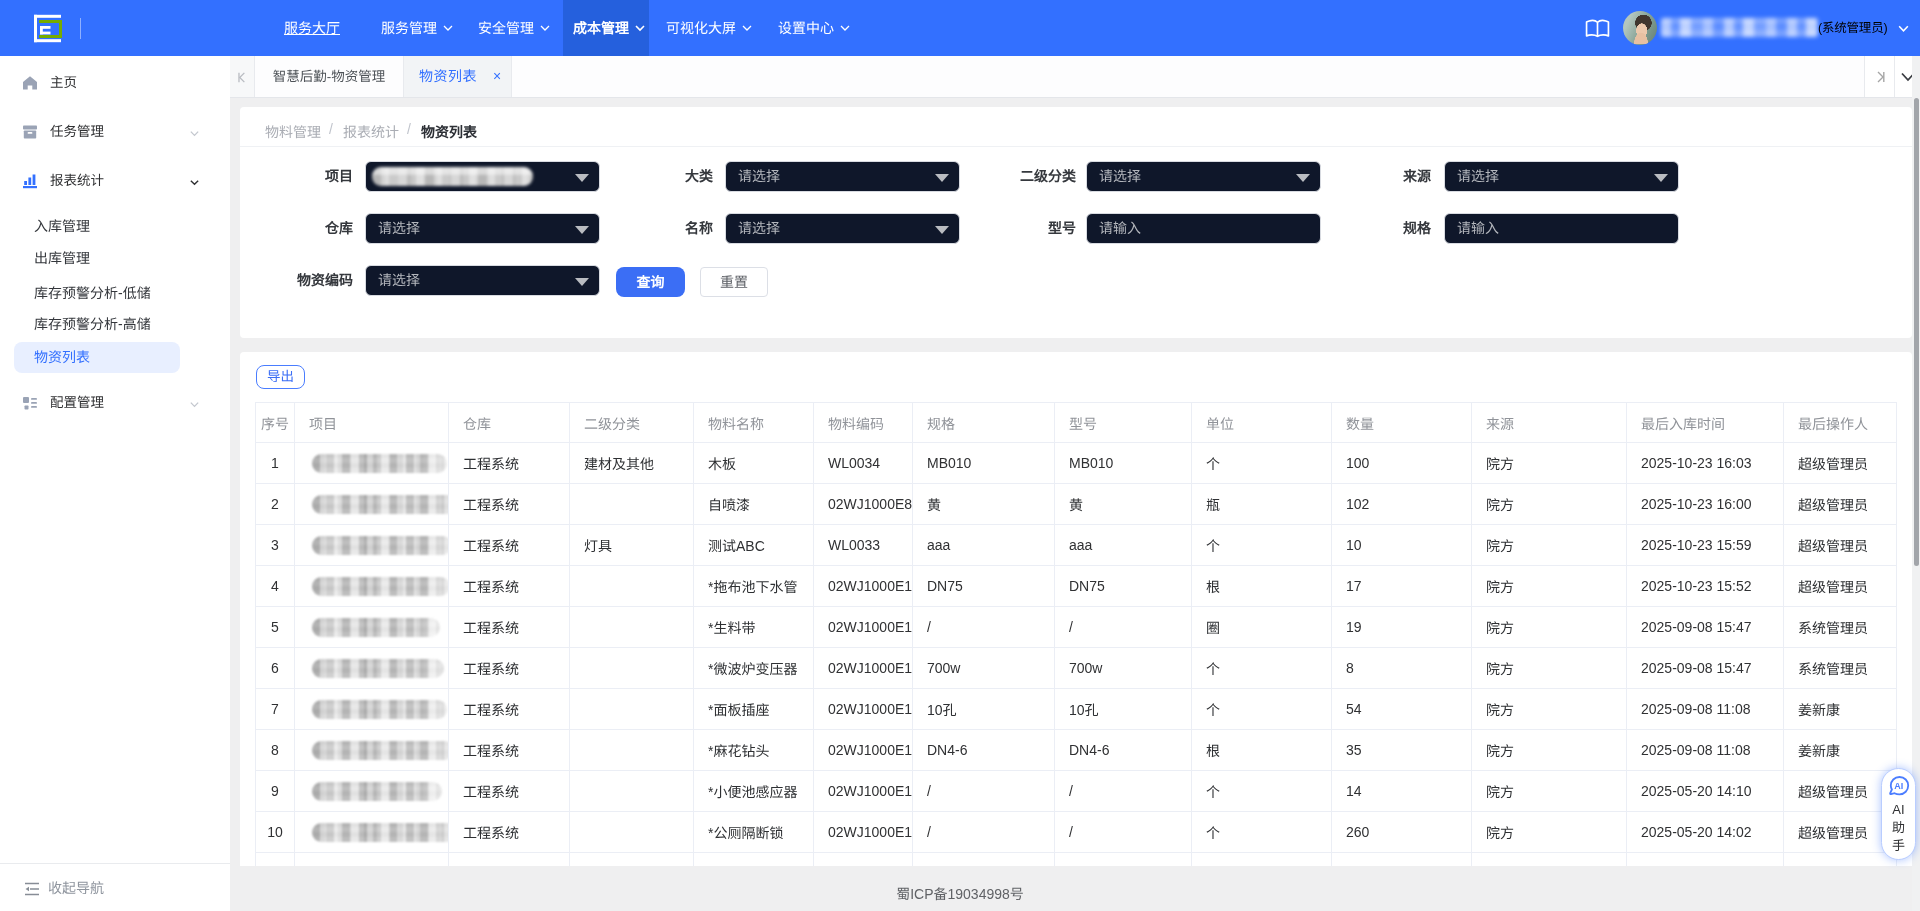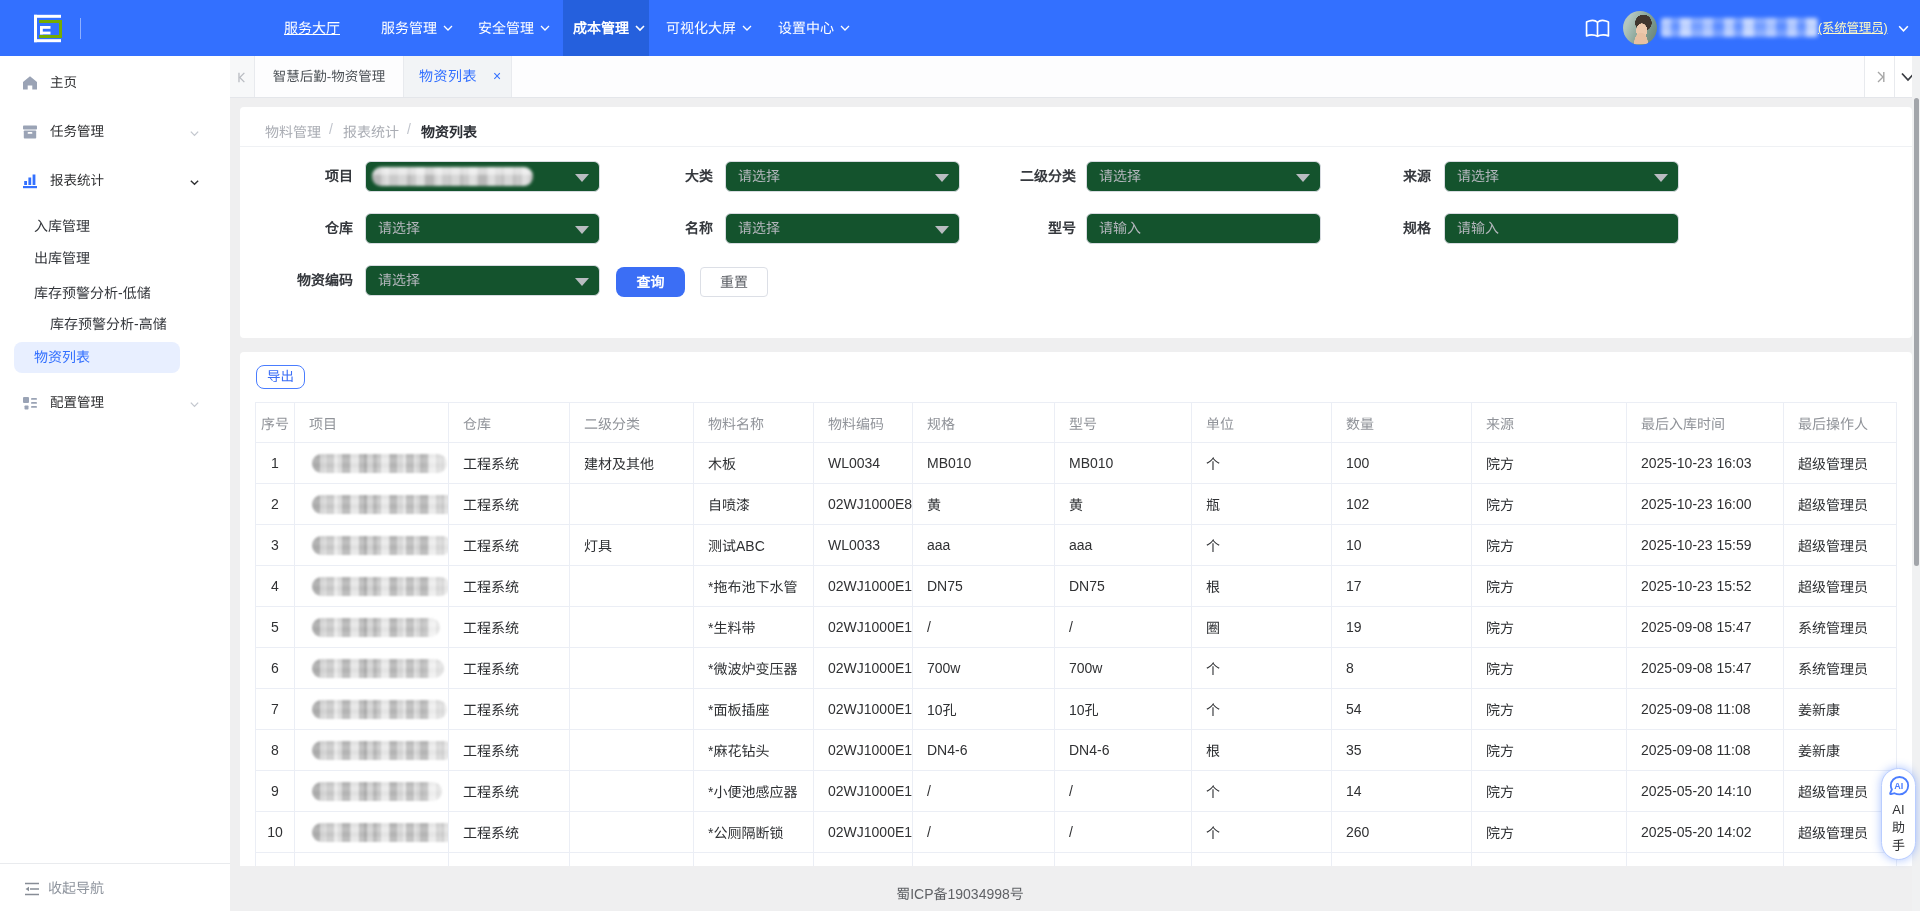--- a/index.html
+++ b/index.html
@@ -18,21 +18,21 @@
 #nav .avatar { position:absolute; left:1623px; top:11px; width:34px; height:34px; border-radius:50%;
   background: radial-gradient(ellipse 9px 12px at 55% 58%, #ecc8ac 0 60%, rgba(236,200,172,0) 62%),
               radial-gradient(ellipse 14px 14px at 60% 35%, #40362e 0 58%, rgba(64,54,46,0) 60%),
               linear-gradient(115deg,#b3c6be 20%, #87a396 55%, #647f73);
   overflow:hidden; filter:blur(0.4px); }
 #nav .avatar:after { content:""; position:absolute; left:10px; top:20px; width:16px; height:13px;
   background: radial-gradient(ellipse at 50% 100%, #e7c0a2 0 60%, rgba(231,192,162,0) 63%); }
 #nav .blurname { position:absolute; left:1661px; top:18px; width:157px; height:19px; filter:blur(2.2px); border-radius:3px;
   background: repeating-linear-gradient(90deg, rgba(255,255,255,0.6) 0 10px, rgba(255,255,255,0.22) 10px 19px, rgba(255,255,255,0.68) 19px 30px, rgba(255,255,255,0.3) 30px 42px, rgba(255,255,255,0.55) 42px 52px, rgba(255,255,255,0.18) 52px 63px),
               repeating-linear-gradient(0deg, rgba(255,255,255,0.2) 0 7px, rgba(255,255,255,0.02) 7px 14px); }
-#nav .uname { position:absolute; left:1818px; top:0; height:56px; line-height:56px; color:#fef9c3; font-size:12.5px; letter-spacing:-0.2px;text-decoration:underline; }
+#nav .uname { position:absolute; left:1818px; top:0; height:56px; line-height:56px; color:#000000; font-size:12.5px; letter-spacing:-0.2px; }
 #nav .uchev { position:absolute; left:1897px; top:22px; }
 
 
 #side { position:absolute; left:0; top:56px; width:230px; height:855px; background:#fff; z-index:40; }
 .sitem { position:absolute; left:0; width:230px; height:49px; line-height:49px; font-size:13.5px; color:#303133; font-weight:500; }
 .sitem .txt { position:absolute; left:50px; }
 .sitem svg.icn { position:absolute; left:22px; top:17px; }
 .sitem svg.chev { position:absolute; right:30px; top:21px; }
 .sub { position:absolute; left:34px; font-size:14px; color:#34373c; height:32px; line-height:32px; }
 #side .active-sub { position:absolute; left:14px; top:286px; width:166px; height:31px; border-radius:8px; background:#e8efff; }
@@ -50,21 +50,21 @@
 #tabbar .tab2 .t { position:absolute; left:15px; color:#3370ff; font-size:14px; font-weight:500; letter-spacing:0.5px; }
 #tabbar .tab2 .x { position:absolute; left:89px; top:0px; color:#3370ff; font-size:14px; }
 #tabbar .rbox1 { position:absolute; left:1634px; top:0; width:30px; height:41px; background:#fff; border-left:1px solid #e8eaee; }
 #tabbar .rbox2 { position:absolute; left:1664px; top:0; width:26px; height:41px; background:#fff; border-left:1px solid #e8eaee; }
 
 
 #card1 { position:absolute; left:240px; top:107px; width:1672px; height:231px; background:#fff; border-radius:4px; z-index:10; }
 #card1 .crumb { position:absolute; top:14px; height:16px; font-size:14px; }
 #card1 .divider { position:absolute; left:0; top:39px; width:1672px; height:1px; background:#eff1f4; }
 .flabel { position:absolute; font-size:14px; color:#35383d; font-weight:600; text-align:right; line-height:31px; }
-.fsel { position:absolute; width:235px; height:31px; box-sizing:border-box; border:1px solid #d8dbe1; border-radius:6px; background:#14532d; }
+.fsel { position:absolute; width:235px; height:31px; box-sizing:border-box; border:1px solid #d8dbe1; border-radius:6px; background:#0f172a; }
 .fsel .ph { position:absolute; left:12px; top:0; line-height:29px; font-size:14px; color:#b3b6bc; }
 .fsel .caret { position:absolute; right:10px; top:12px; width:0; height:0; border-left:7px solid transparent; border-right:7px solid transparent; border-top:8.5px solid #b9bcc1; }
 .selblur { position:absolute; left:6px; top:5px; width:161px; height:19px; border-radius:9px; filter:blur(1.8px);
   background-color:#d3d3d3;
   background-image: linear-gradient(180deg, rgba(255,255,255,0.5) 0 38%, rgba(255,255,255,0) 44%),
               repeating-linear-gradient(90deg, rgba(125,125,125,0.22) 0 9px, rgba(238,238,238,0.3) 9px 17px, rgba(145,145,145,0.2) 17px 26px, rgba(248,248,248,0.32) 26px 35px, rgba(130,130,130,0.18) 35px 44px, rgba(242,242,242,0.3) 44px 53px),
               repeating-linear-gradient(90deg, rgba(90,90,90,0.1) 0 13px, rgba(255,255,255,0.12) 13px 26px); }
 #btn-query { position:absolute; left:376px; top:160px; width:69px; height:30px; background:#3b6ef5; border-radius:8px; color:#fff; font-size:14px; font-weight:600; text-align:center; line-height:30px; }
 #btn-reset { position:absolute; left:460px; top:160px; width:68px; height:30px; background:#fff; border:1px solid #dcdfe6; border-radius:4px; color:#5d6066; font-size:14px; font-weight:500; text-align:center; line-height:28px; }
 
@@ -163,21 +163,21 @@
         <rect x="10.6" y="1.5" width="2.8" height="10.5" fill="#3370ff"></rect>
       </svg>
     <span class="txt">报表统计</span>
     <svg class="chev" width="11" height="11" viewBox="0 0 12 12">
         <path d="M2 4 L6 8 L10 4" stroke="#303133" stroke-width="1.5" fill="none"></path>
       </svg>
   </div>
   <div class="sub" style="top:154px;">入库管理</div>
   <div class="sub" style="top:186px;">出库管理</div>
   <div class="sub" style="top:221px;">库存预警分析-低储</div>
-  <div class="sub" style="top:252px;margin-left:16px;">库存预警分析-高储</div>
+  <div class="sub" style="top:252px;">库存预警分析-高储</div>
   <div class="active-sub">
       <span>物资列表</span>
     </div>
   <div class="sitem" style="top:322px;">
     <svg class="icn" width="16" height="16" viewBox="0 0 16 16">
         <rect x="1" y="2" width="6" height="6" rx="1" fill="#9aa3b5"></rect>
         <rect x="2.5" y="10.5" width="4" height="4" rx="0.8" fill="#9aa3b5"></rect>
         <rect x="9" y="3" width="6" height="1.8" rx="0.9" fill="#9aa3b5"></rect>
         <rect x="9" y="7" width="6" height="1.8" rx="0.9" fill="#9aa3b5"></rect>
         <rect x="9" y="11" width="6" height="1.8" rx="0.9" fill="#9aa3b5"></rect>

